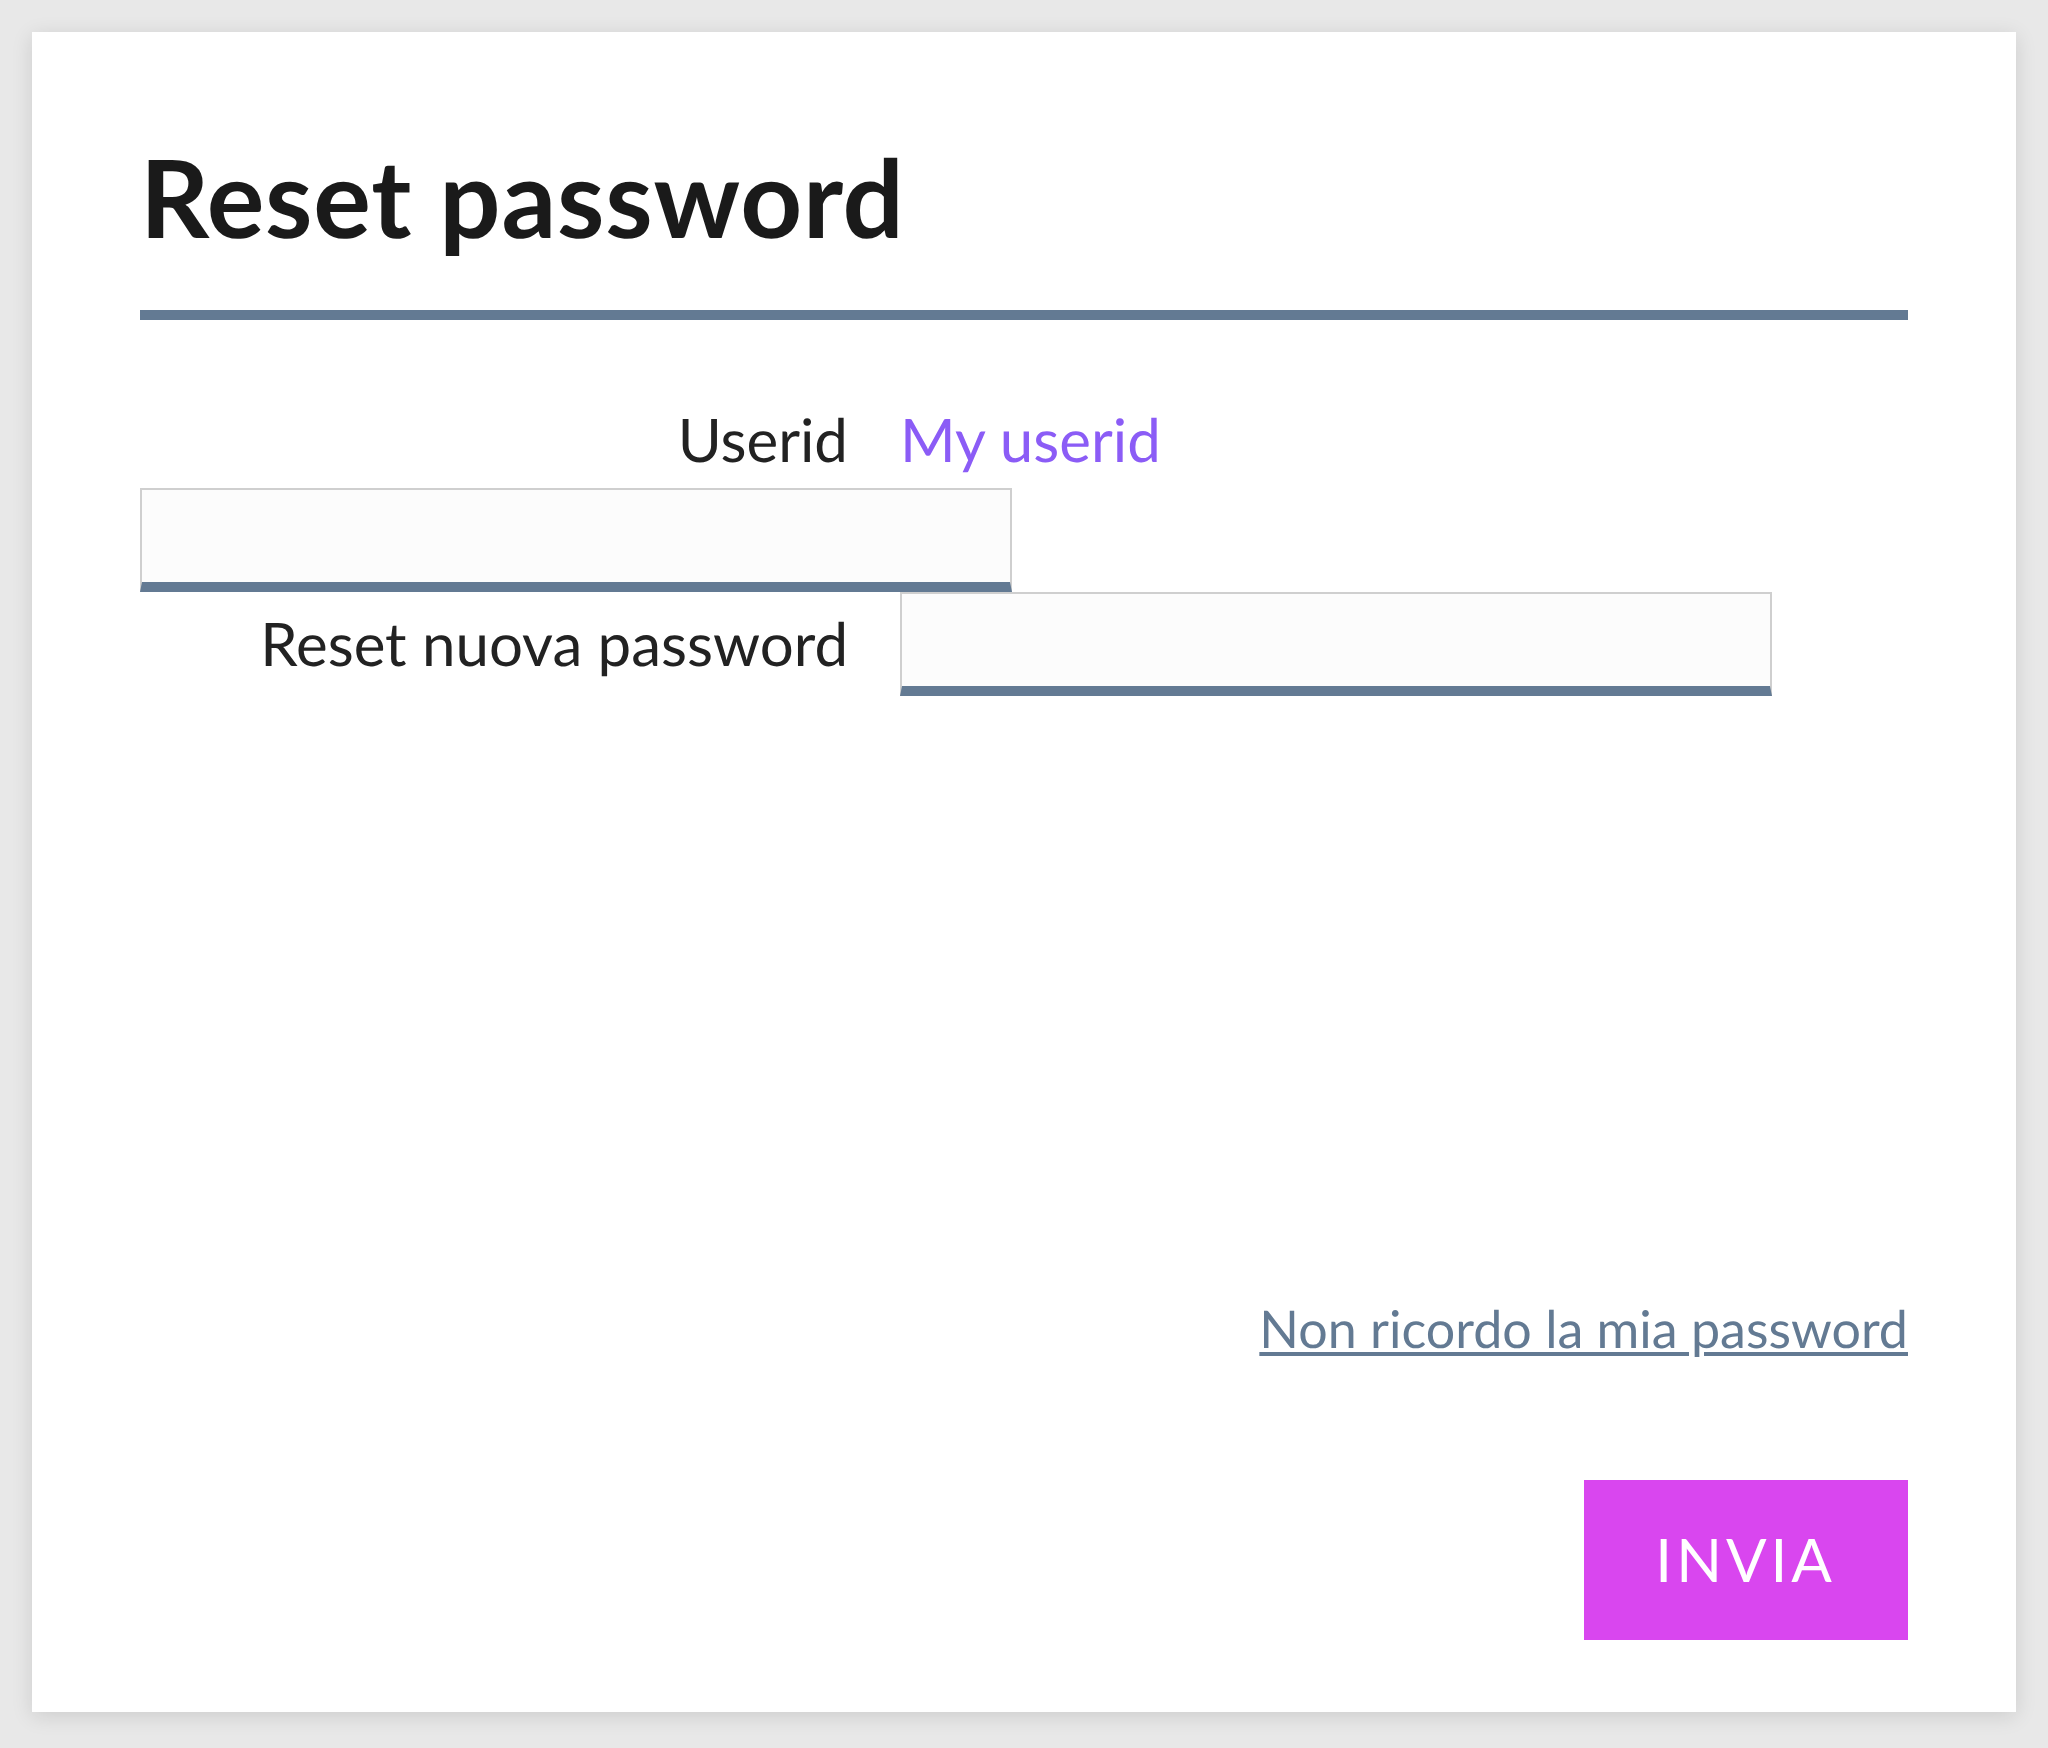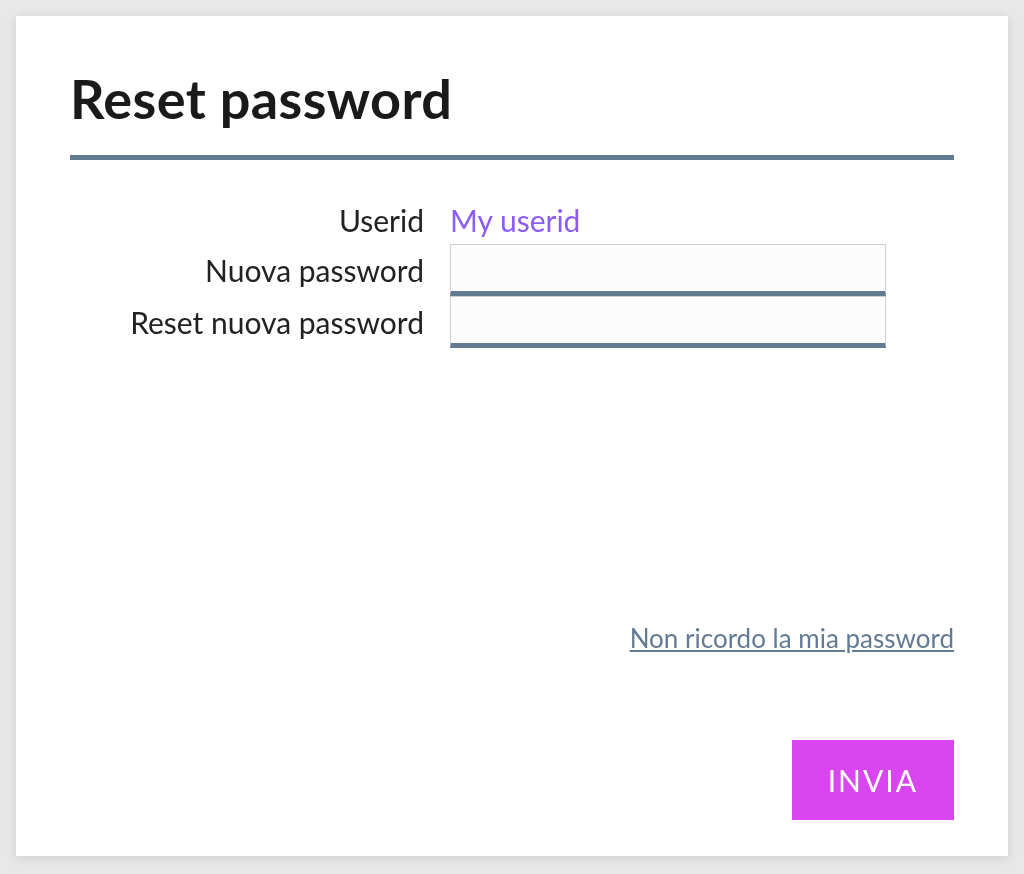--- a/index.html
+++ b/index.html
@@ -70,21 +70,21 @@
       background: #fcfcfc;
     }
     .flex-spacer {
       flex: 1;
     }
     .links {
       display: flex;
       flex-direction: column;
       align-items: flex-end;
       gap: 6px;
-      margin-bottom: 50px;
+      margin-bottom: 24px;
     }
     .link {
       color: #637a93;
       font-size: 26px;
       text-decoration: underline;
       cursor: pointer;
       font-weight: 400;
     }
     .button-row {
       display: flex;
@@ -108,21 +108,20 @@
 <div class="card">
   <h1 class="title">Reset password</h1>
   <hr class="hr">
 
   <div class="form">
     <div class="form-row">
       <label class="form-label">Userid</label>
       <span class="form-value">My userid</span>
     </div>
     <div class="form-row">
-      <label class="form-label">Nuova password</label>
       <input class="form-input" type="password" value="" style="">
     </div>
     <div class="form-row">
       <label class="form-label">Reset nuova password</label>
       <input class="form-input" type="password" value="" style="">
     </div>
   </div>
 
   <div class="flex-spacer"></div>
 

